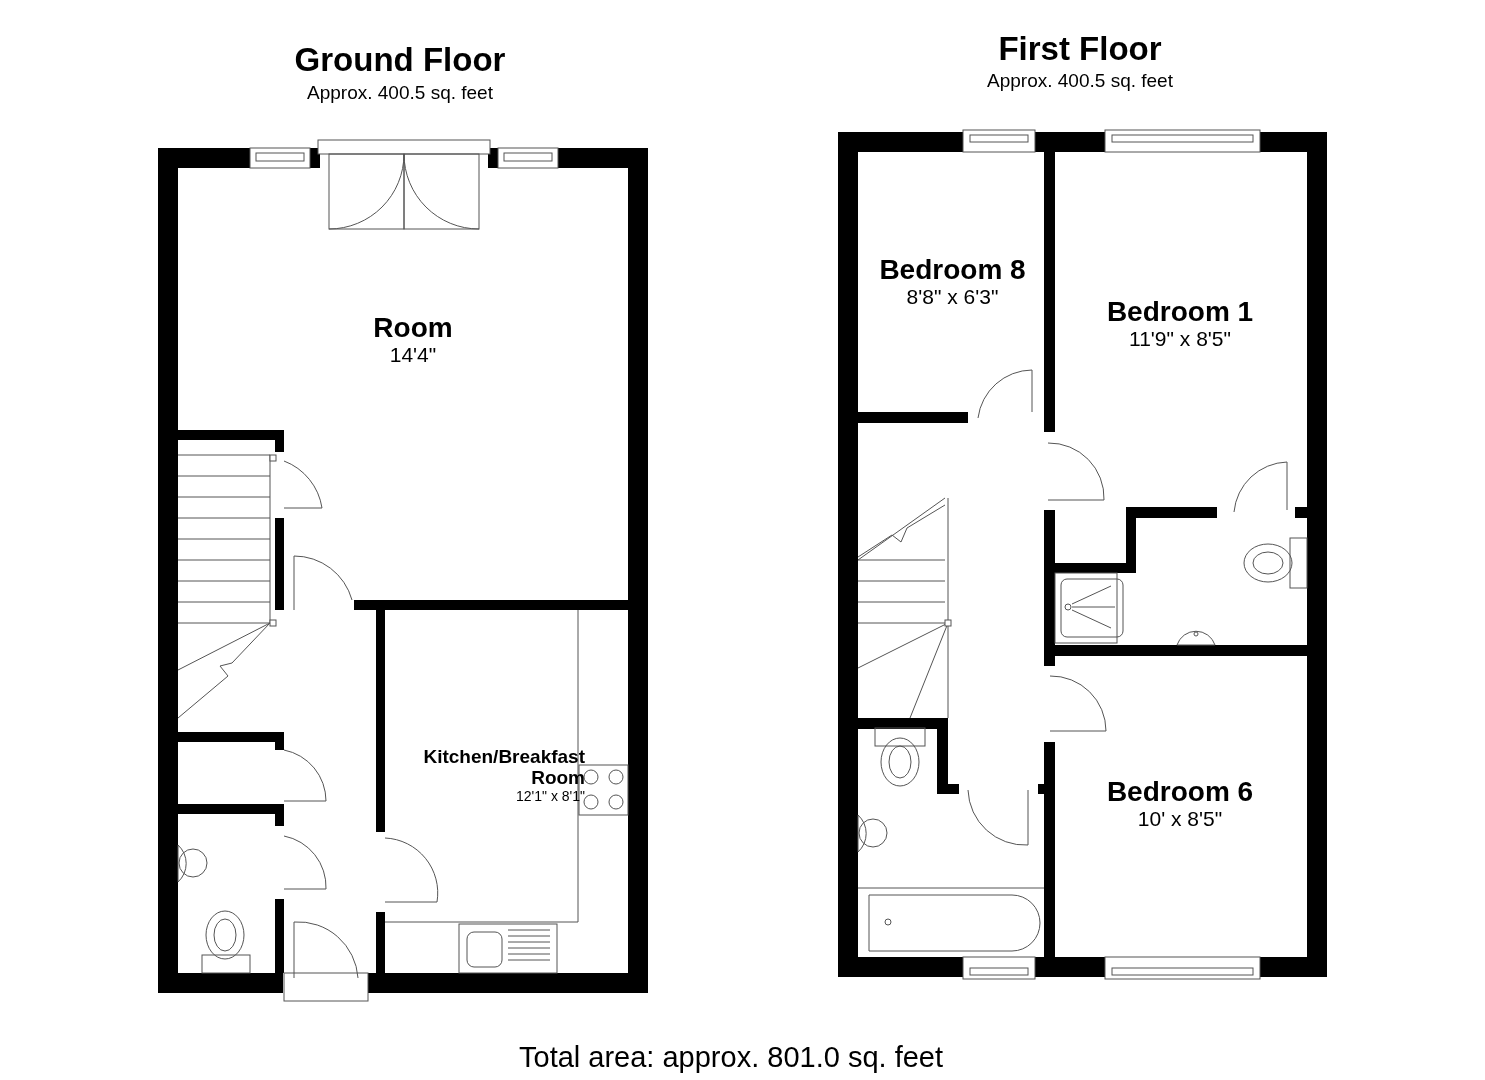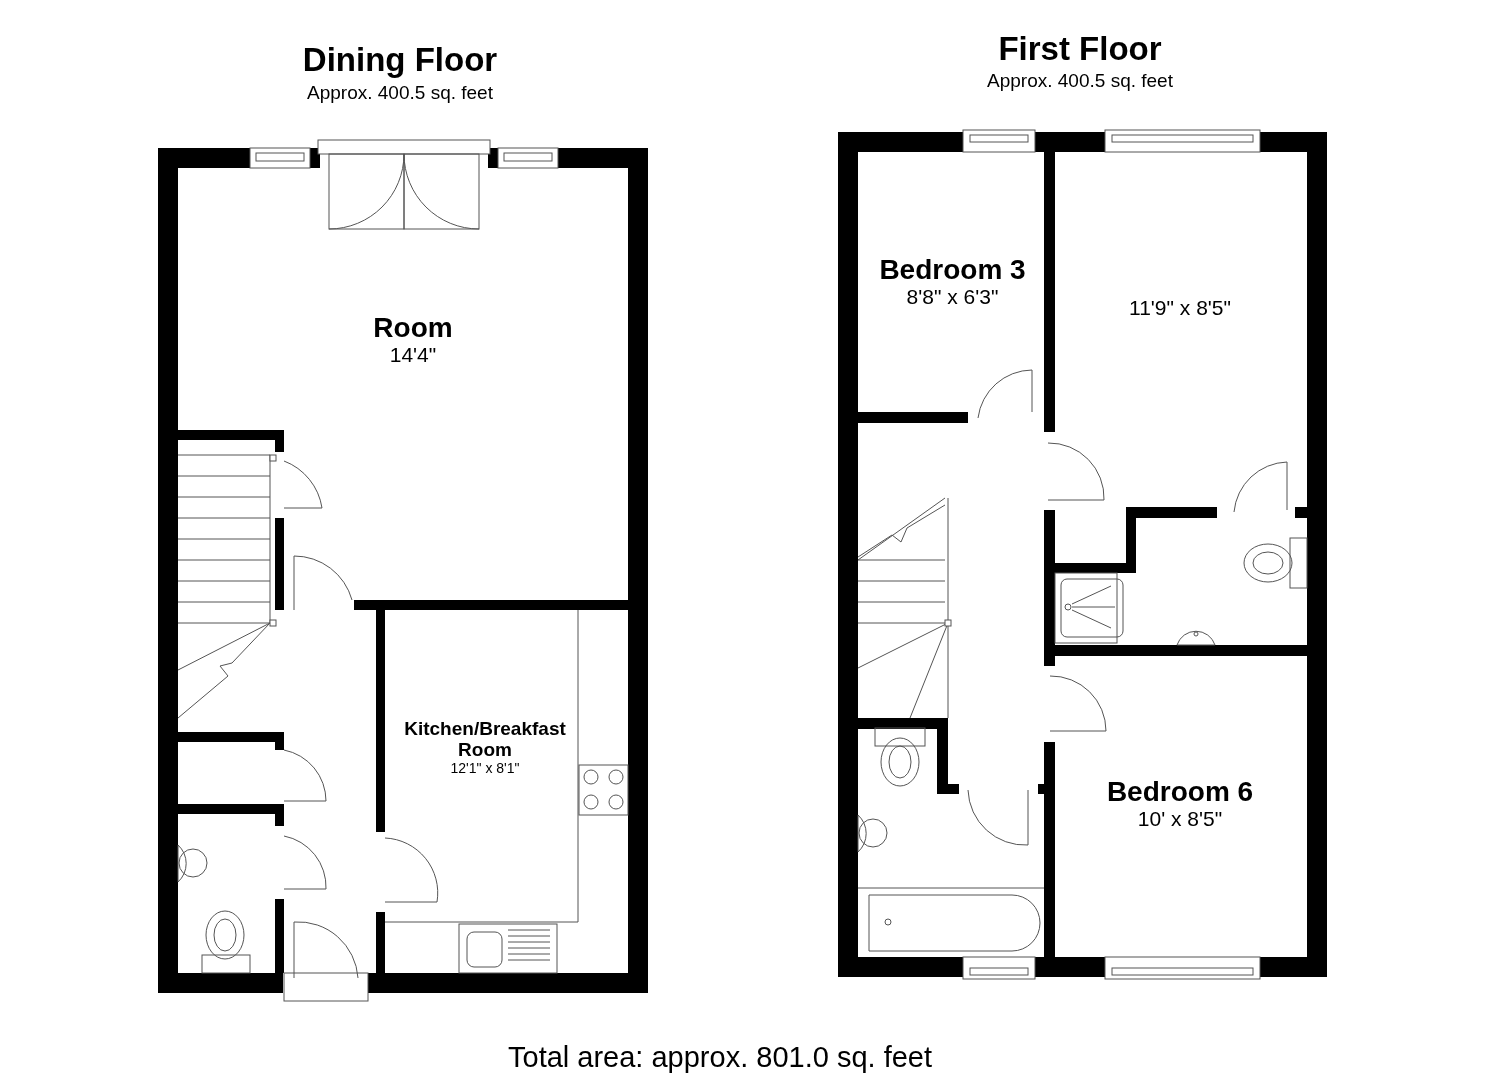--- a/index.html
+++ b/index.html
@@ -214,44 +214,45 @@
       <circle class="ln" cx="873" cy="833" r="14"></circle>
     </g>
     <g>
       <line class="ln" x1="858" y1="888" x2="1044" y2="888"></line>
       <path class="ln" d="M869 895 L1012 895 A28 28 0 0 1 1012 951 L869 951 Z"></path>
       <circle class="ln" cx="888" cy="922" r="3"></circle>
     </g>
   </g>
 </svg>
 
-<div class="abs floor-title" style="left:200px; top:42px; width:400px;">Dining Floor</div>
+<div class="abs floor-title" style="left:200px; top:42px; width:400px;">Ground Floor</div>
 <div class="abs floor-sub" style="left:200px; top:82px; width:400px;">Approx. 400.5 sq. feet</div>
 
 <div class="abs floor-title" style="left:880px; top:31px; width:400px;">First Floor</div>
 <div class="abs floor-sub" style="left:880px; top:70px; width:400px;">Approx. 400.5 sq. feet</div>
 
 <div class="abs" style="left:263px; top:312px; width:300px;">
   <div class="room-name">Room</div>
   <div class="room-dim">14'4"</div>
 </div>
 
-<div class="abs" style="left:385px; top:718px; width:200px;">
+<div class="abs" style="left:385px; top:746px; width:200px;text-align:right;">
   <div class="room-name-sm">Kitchen/Breakfast</div>
   <div class="room-name-sm">Room</div>
   <div class="room-dim-sm">12'1" x 8'1"</div>
 </div>
 
 <div class="abs" style="left:855px; top:254px; width:195px;">
-  <div class="room-name">Bedroom 3</div>
+  <div class="room-name">Bedroom 8</div>
   <div class="room-dim">8'8" x 6'3"</div>
 </div>
 
 <div class="abs" style="left:1060px; top:296px; width:240px;">
+  <div class="room-name">Bedroom 1</div>
   <div class="room-dim">11'9" x 8'5"</div>
 </div>
 
 <div class="abs" style="left:1060px; top:776px; width:240px;">
   <div class="room-name">Bedroom 6</div>
   <div class="room-dim">10' x 8'5"</div>
 </div>
 
-<div class="abs total" style="left:420px; top:1041px; width:600px;">Total area: approx. 801.0 sq. feet</div>
+<div class="abs total" style="left:431px; top:1041px; width:600px;">Total area: approx. 801.0 sq. feet</div>
 
 </body></html>

